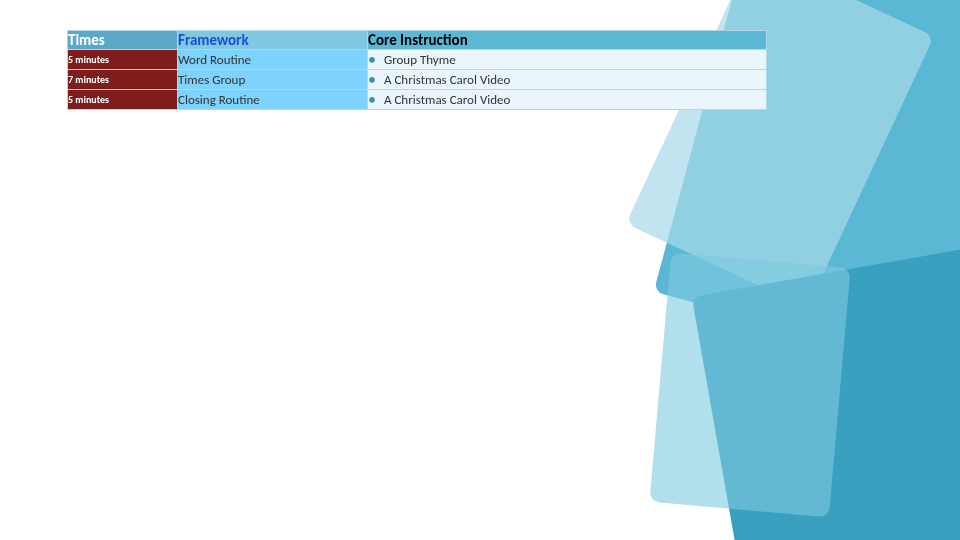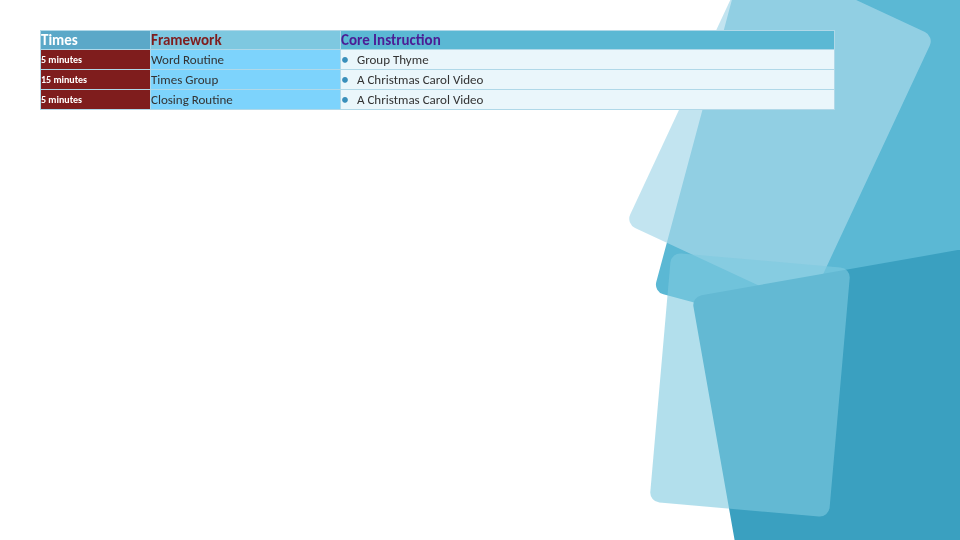--- a/index.html
+++ b/index.html
@@ -65,23 +65,24 @@
     }
 
     .content-area {
       position: relative;
       z-index: 1;
       padding: 30px 40px 20px 40px;
     }
 
     
     .schedule-table {
-      width: 795px;
+      width: 700px;
       border-collapse: collapse;
       font-size: 14px;
+      margin-left: 27px;
     }
 
     .schedule-table th,
     .schedule-table td {
       border: 1px solid #b0d8e8;
       padding: 0;
     }
 
     
     .header-times {
@@ -90,32 +91,32 @@
       font-weight: bold;
       font-size: 15px;
       padding: 18px 16px;
       width: 110px;
       text-align: left;
       vertical-align: middle;
     }
 
     .header-framework {
       background: #7ec8e0;
-      color: #7f1d1d;
+      color: #1d4ed8;
       font-weight: bold;
       font-size: 15px;
       padding: 18px 16px;
       width: 190px;
       text-align: left;
       vertical-align: middle;
     }
 
     .header-core {
       background: #5bb8d4;
-      color: #4c1d95;
+      color: #000000;
       font-weight: bold;
       font-size: 15px;
       padding: 18px 16px;
       text-align: left;
       vertical-align: middle;
     }
 
     
     .row-times {
       background: #7f1d1d;
@@ -187,21 +188,21 @@
           <td class="row-times">5 minutes</td>
           <td class="row-framework">Word Routine</td>
           <td class="row-core">
             <div class="row-core-content">
               <span class="bullet">•</span>
               <span>Group Thyme</span>
             </div>
           </td>
         </tr>
         <tr>
-          <td class="row-times">15 minutes</td>
+          <td class="row-times">7 minutes</td>
           <td class="row-framework">Times Group</td>
           <td class="row-core">
             <div class="row-core-content">
               <span class="bullet">•</span>
               <span>A Christmas Carol Video</span>
             </div>
           </td>
         </tr>
         <tr>
           <td class="row-times">5 minutes</td>

